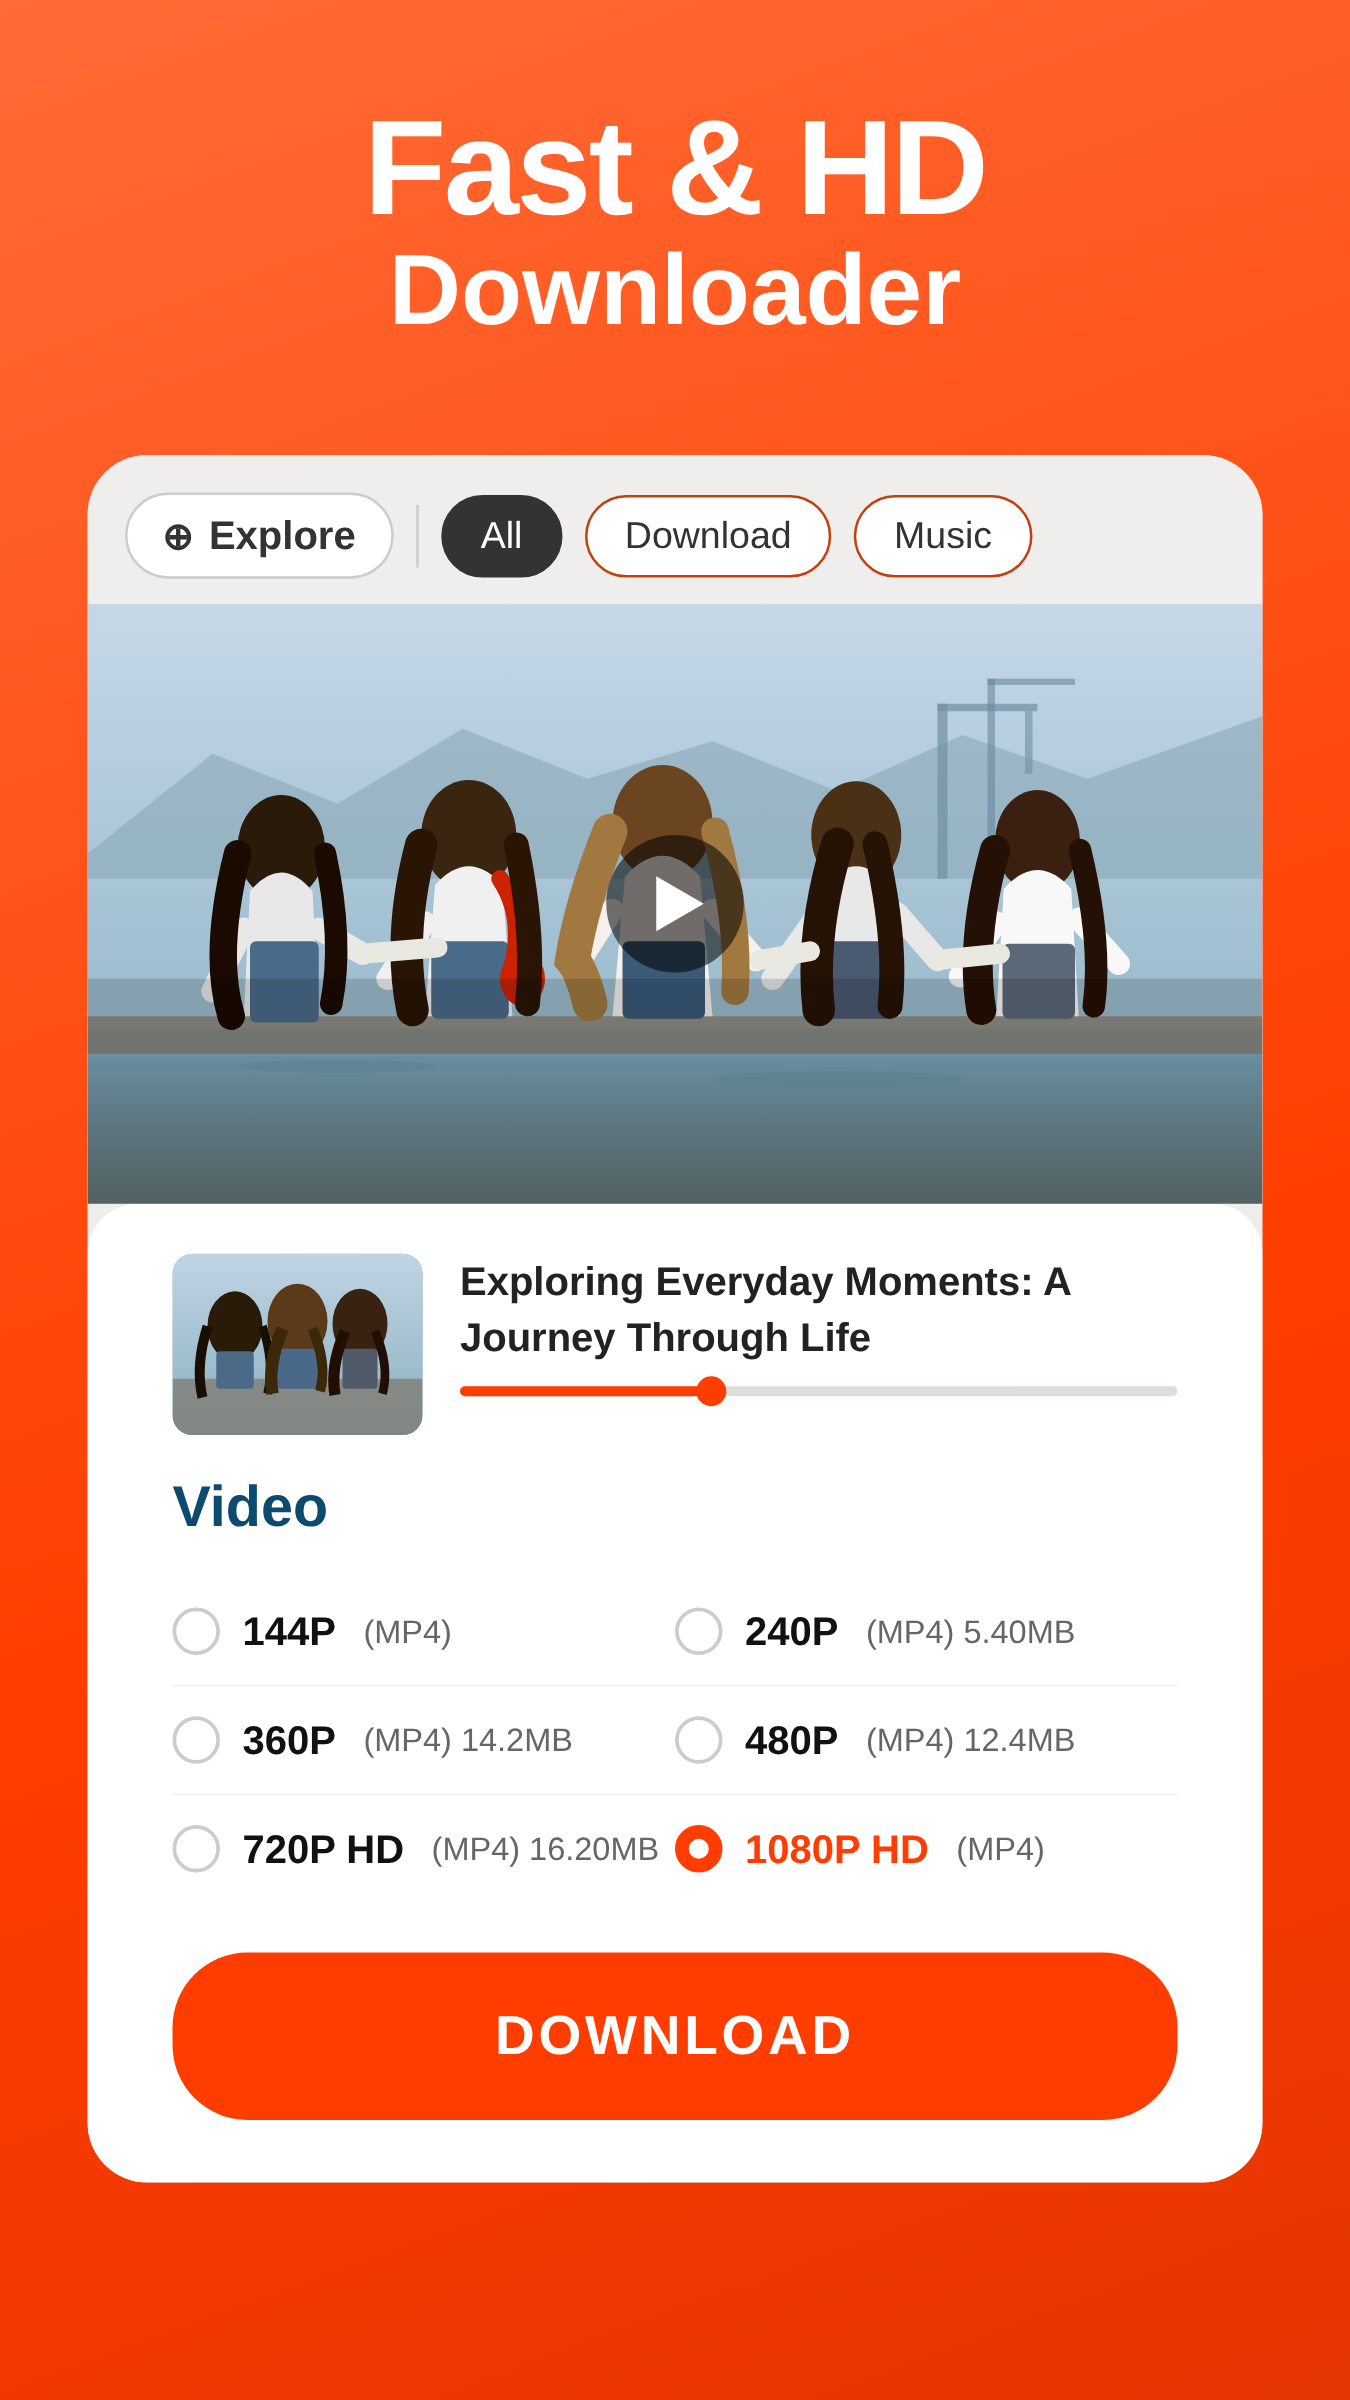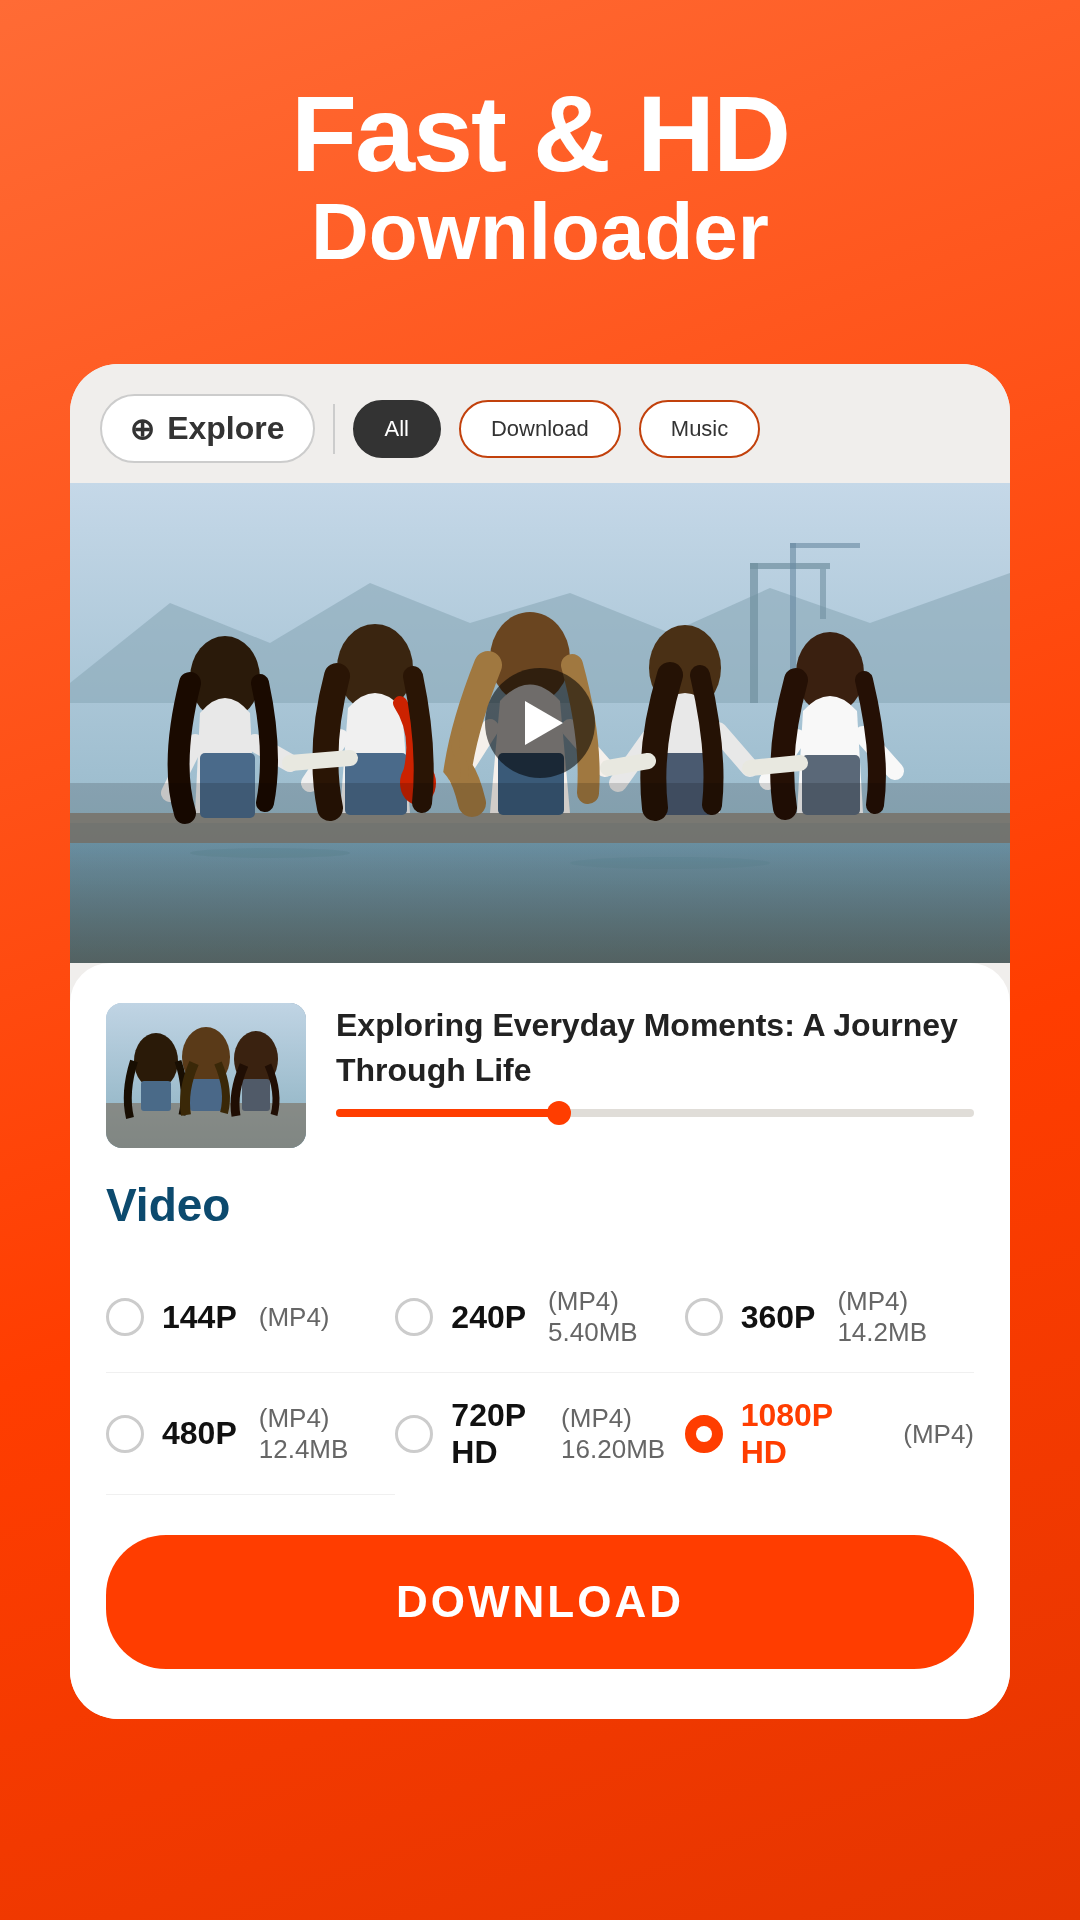--- a/index.html
+++ b/index.html
@@ -77,21 +77,21 @@
       height: 50px;
       background: #ccc;
       flex-shrink: 0;
     }
 
     .nav-pill {
       border: 2px solid #c2410c;
       border-radius: 50px;
       padding: 14px 30px;
       background: white;
-      font-size: 22px;
+      font-size: 30px;
       font-weight: 500;
       color: #333;
       white-space: nowrap;
       cursor: pointer;
     }
 
     .nav-pill.active {
       background: #333;
       color: white;
       border-color: #333;
@@ -142,21 +142,21 @@
       height: 0;
       border-top: 22px solid transparent;
       border-bottom: 22px solid transparent;
       border-left: 38px solid white;
       margin-left: 8px;
     }
 
     .bottom-card {
       background: white;
       border-radius: 40px 40px 0 0;
-      padding: 40px 36px 50px;
+      padding: 40px 68px 50px;
     }
 
     .video-info-row {
       display: flex;
       align-items: flex-start;
       gap: 30px;
       margin-bottom: 30px;
     }
 
     .video-thumb-small {
@@ -212,21 +212,21 @@
     .section-label {
       font-size: 46px;
       font-weight: 900;
       color: #0c4a6e;
       margin-bottom: 30px;
       margin-top: 4px;
     }
 
     .quality-grid {
       display: grid;
-      grid-template-columns: 1fr 1fr 1fr;
+      grid-template-columns: 1fr 1fr;
       gap: 0;
     }
 
     .quality-row {
       display: flex;
       align-items: center;
       gap: 18px;
       padding: 24px 0;
       border-bottom: 1px solid #f0f0f0;
     }

